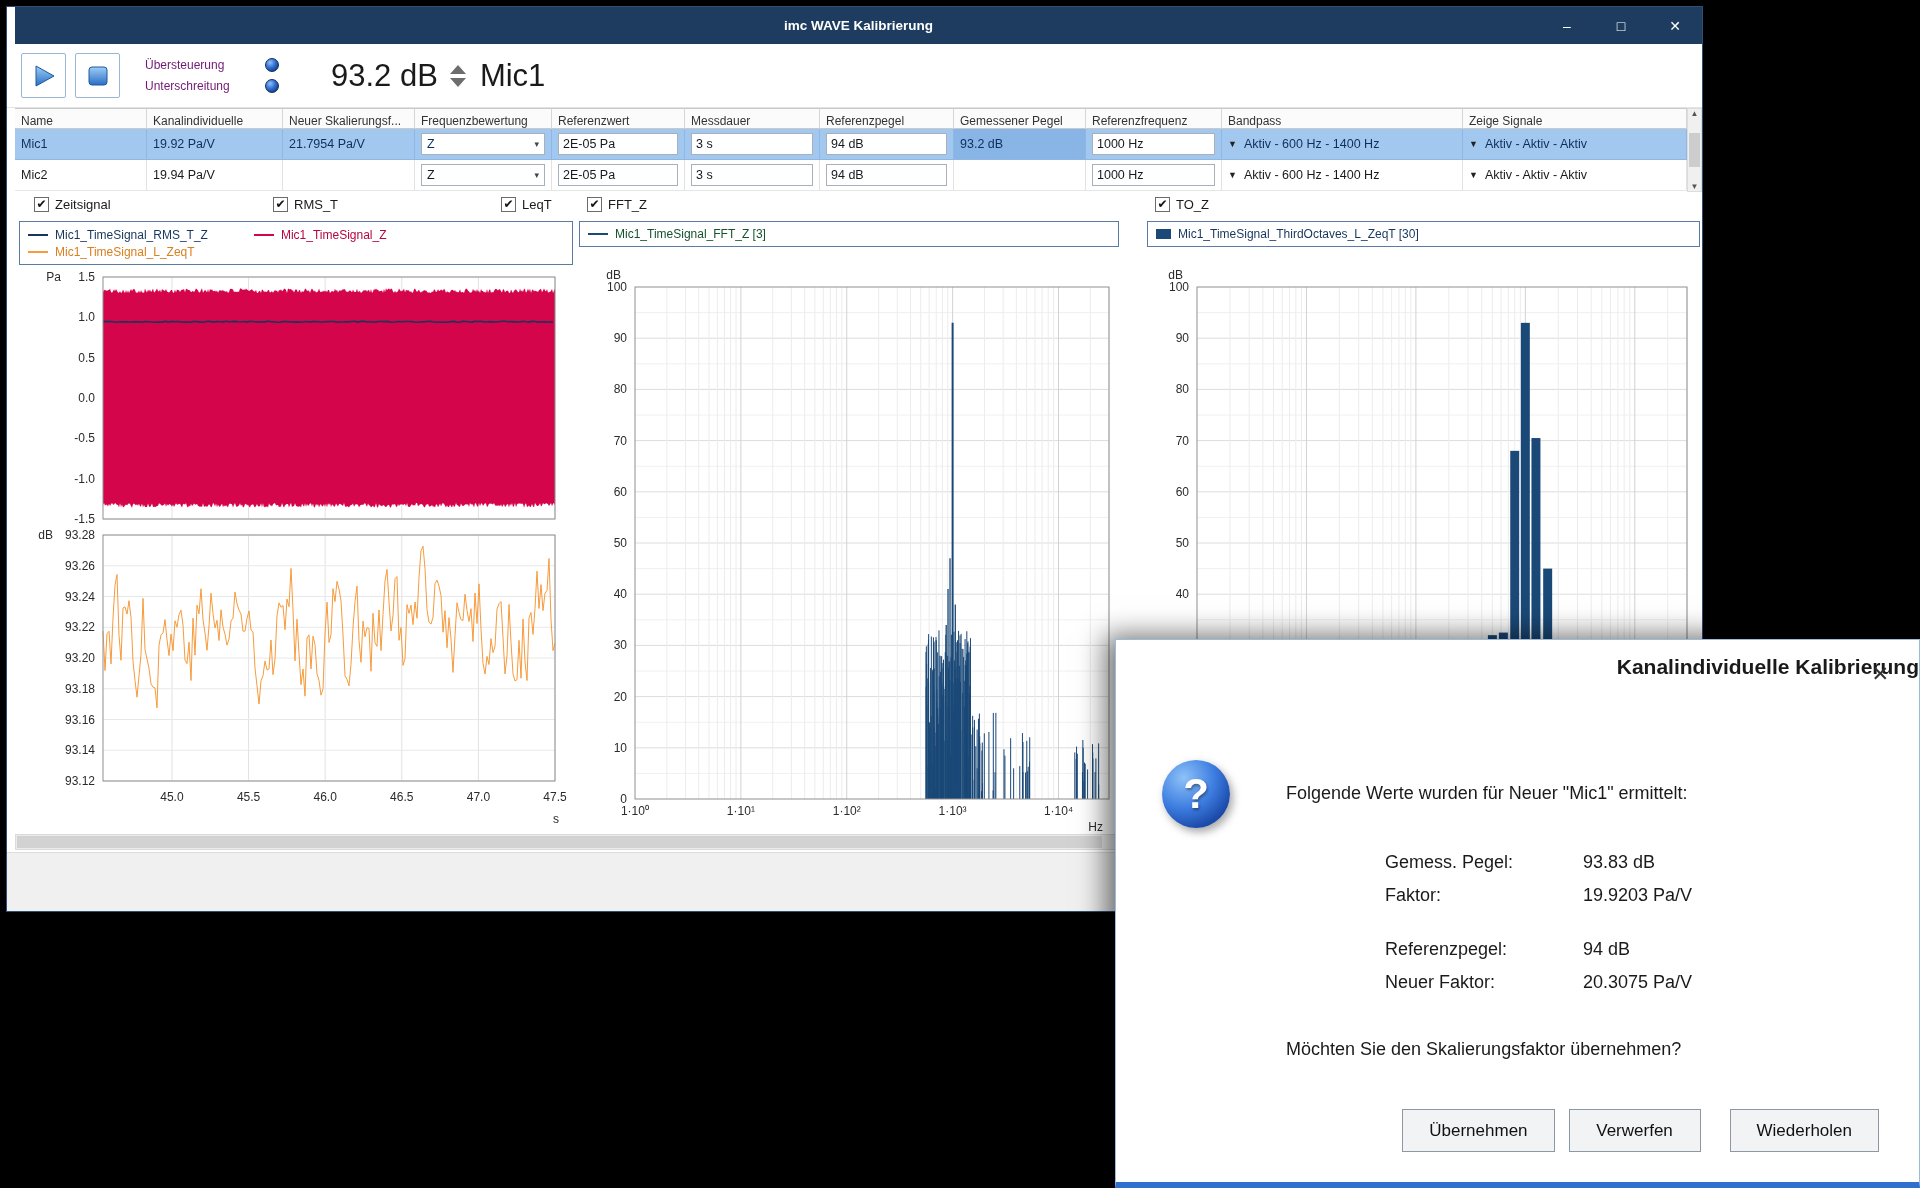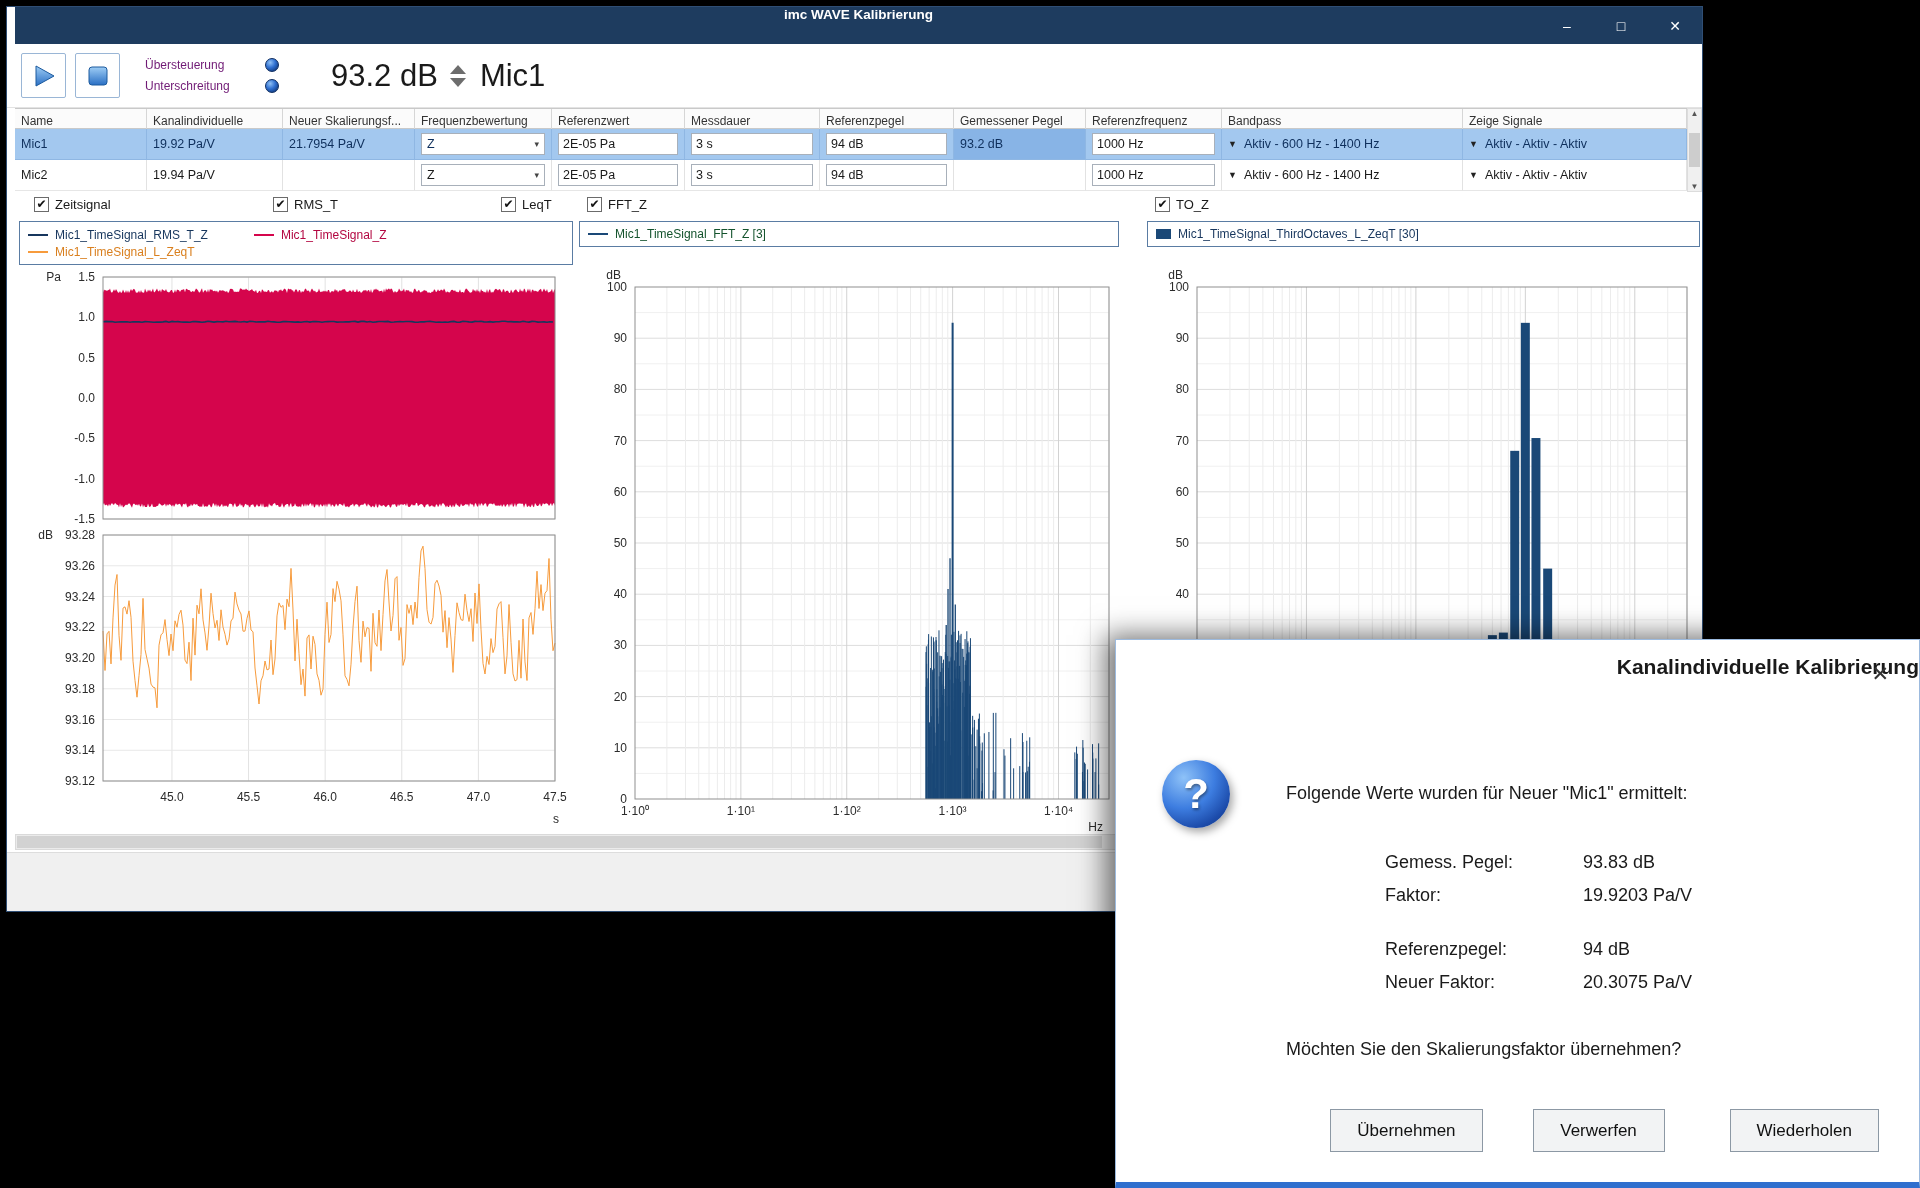--- a/index.html
+++ b/index.html
@@ -1,20 +1,20 @@
 <!DOCTYPE html>
 <html><head>
 <meta charset="utf-8">
 <style>
   *{margin:0;padding:0;box-sizing:border-box}
   html,body{width:1920px;height:1188px;background:#000;font-family:"Liberation Sans",sans-serif;overflow:hidden;position:relative}
 
   
   .main-window{position:absolute;left:6px;top:6px;width:1697px;height:906px;background:#fff;border:1px solid #2f4e74}
-  .titlebar{position:absolute;left:8px;top:0;right:0;height:37px;background:#1e3c5f;display:flex;justify-content:center}
+  .titlebar{position:absolute;left:8px;top:0;right:0;height:37px;background:#1e3c5f;display:flex;align-items:center;justify-content:center}
   .titlebar .title{color:#fff;font-size:13.5px;font-weight:700}
   .winbtns{position:absolute;right:16px;top:0;height:37px;display:flex;align-items:center;gap:32px}
   .wbtn{color:#fff;font-size:14px;width:22px;text-align:center;cursor:pointer}
 
   
   .toolbar{position:absolute;left:0;top:37px;width:100%;height:64px;background:#fff;border-bottom:1px solid #e3e3e3;display:flex;align-items:center;padding-left:14px}
   .tool-btn{width:45px;height:45px;border:1px solid #9ab6d6;background:#fff;display:flex;align-items:center;justify-content:center;margin-right:9px;border-radius:2px;cursor:pointer}
   .indicators{margin-left:16px;display:flex;flex-direction:column;gap:7px}
   .ind{display:flex;align-items:center;justify-content:space-between;width:134px}
   .ind-label{font-size:12px;color:#701a75}
@@ -76,21 +76,21 @@
   .dlg-title{margin-top:15px;text-align:right;font-size:21px;font-weight:700}
   .dlg-close{position:absolute;right:30px;top:22px;font-size:21px;color:#333;cursor:pointer}
   .qicon{position:absolute;left:46px;top:120px;width:68px;height:68px;border-radius:50%;background:radial-gradient(circle at 32% 26%,#8ec2f8 0%,#3d7de0 45%,#1c4baa 75%,#123473 100%);display:flex;align-items:center;justify-content:center;box-shadow:3px 4px 8px rgba(0,0,0,.35)}
   .qicon span{color:#fff;font-size:42px;font-weight:700;text-shadow:1px 2px 3px rgba(0,0,0,.4)}
   .dlg-msg{position:absolute;left:170px;top:143px;font-size:18px}
   .dlg-values{position:absolute;left:269px;top:200px;font-size:18px}
   .vrow{display:flex;height:33px;align-items:flex-end}
   .vrow .l{width:198px}
   .vrow.group-gap{margin-top:21px}
   .dlg-question{position:absolute;left:170px;top:399px;font-size:18px}
-  .dlg-buttons{position:absolute;right:40px;bottom:30px;display:flex;gap:50px}
+  .dlg-buttons{position:absolute;right:40px;bottom:30px;display:flex;gap:14px}
   .dlg-buttons button{height:43px;min-width:132px;padding:0 26px;font-size:17px;font-family:inherit;background:#f2f3f4;border:1px solid #8c98a4;color:#111;cursor:pointer}
   .dlg-buttons button.far{margin-left:15px}
 </style>
 </head>
 <body>
 
 <div class="main-window">
 
   <div class="titlebar">
     <div class="title">imc WAVE Kalibrierung</div>

